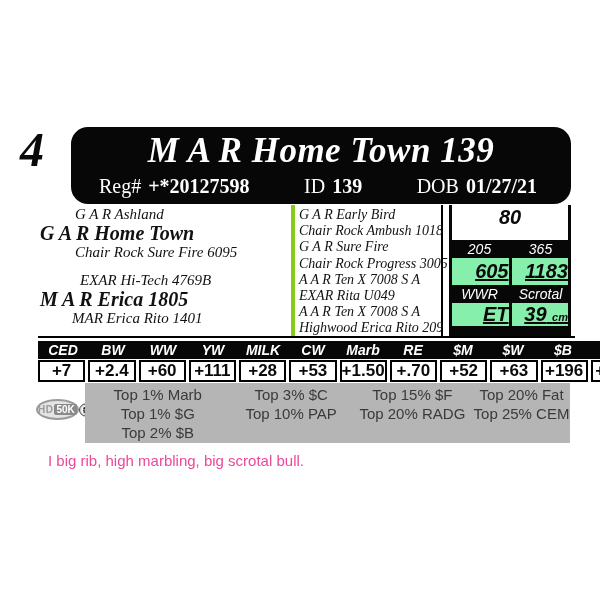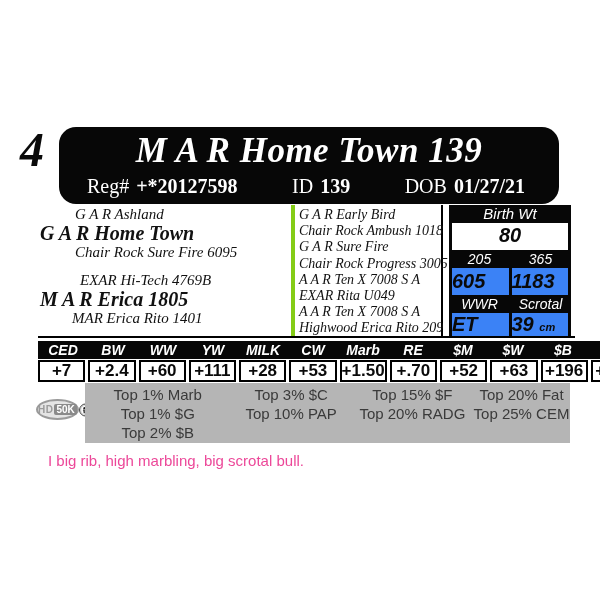--- a/index.html
+++ b/index.html
@@ -6,21 +6,21 @@
   html,body { width:600px; height:600px; background:#ffffff; overflow:hidden; }
   body { position:relative; font-family:"Liberation Sans", sans-serif; }
 
   .lot-number{
     position:absolute; left:20px; top:122px;
     font-family:"Liberation Serif", serif; font-style:italic; font-weight:bold;
     font-size:48px; color:#0a0a0a;
   }
 
   .header-box{
-    position:absolute; left:59px; top:127px; width:500px; height:77px;
+    position:absolute; left:71px; top:127px; width:500px; height:77px;
     background:#070707; border-radius:17px; color:#ffffff; text-align:center;
     padding-top:1px;
   }
   .header-title{
     font-family:"Liberation Serif", serif; font-style:italic; font-weight:bold;
     font-size:35px; line-height:45px; letter-spacing:0.5px; white-space:nowrap;
   }
   .header-sub{
     display:flex; justify-content:space-between; padding:0 34px 0 28px;
     font-family:"Liberation Serif", serif; font-size:20px; line-height:26px;
@@ -49,22 +49,22 @@
   }
   .sp-label{ color:#fff; font-style:italic; font-size:15px; height:18px; line-height:18px; text-align:center; }
   .sp-label-pair{ color:#fff; font-style:italic; font-size:14px; height:17px; line-height:17px; display:flex; }
   .sp-label-pair span{ flex:1; text-align:center; }
   .sp-box-full{
     background:#fff; margin:0 3px 1px 3px; height:35px; line-height:25px;
     text-align:center; font-weight:bold; font-size:20px; color:#0a0a0a;
   }
   .sp-box-pair{ display:flex; margin:0 3px 1px 3px; height:27px; gap:3px; }
   .sp-box-pair .cell{
-    flex:1; background:#3b82f6; text-align:left; line-height:27px;
-    font-weight:bold; font-size:20px; color:#0a0a0a; white-space:nowrap;
+    flex:1; background:#86efac; text-align:right; line-height:27px;
+    font-weight:bold; font-size:20px; color:#0a0a0a; white-space:nowrap;text-decoration:underline;
   }
   .sp-box-pair.last{ height:23px; }
   .sp-box-pair.last .cell{ line-height:23px; }
   .unit{ font-size:11px; font-weight:bold; }
 
   .section-rule{ position:absolute; left:38px; top:336px; width:537px; height:2px; background:#000; }
 
   .epd-table{ position:absolute; left:38px; top:341px; width:600px; }
   .epd-head{
     display:flex; background:#070707; height:18px; color:#fff;
@@ -135,21 +135,20 @@
     <div class="anc">Chair Rock Ambush 1018</div>
     <div class="anc">G A R Sure Fire</div>
     <div class="anc">Chair Rock Progress 3005</div>
     <div class="anc">A A R Ten X 7008 S A</div>
     <div class="anc">EXAR Rita U049</div>
     <div class="anc">A A R Ten X 7008 S A</div>
     <div class="anc">Highwood Erica Rito 209</div>
   </div>
 
   <div class="stats-panel">
-    <div class="sp-label">Birth Wt</div>
     <div class="sp-box-full">80</div>
     <div class="sp-label-pair">
       <span>205</span>
       <span>365</span>
     </div>
     <div class="sp-box-pair">
       <span class="cell">605</span>
       <span class="cell">1183</span>
     </div>
     <div class="sp-label-pair">

